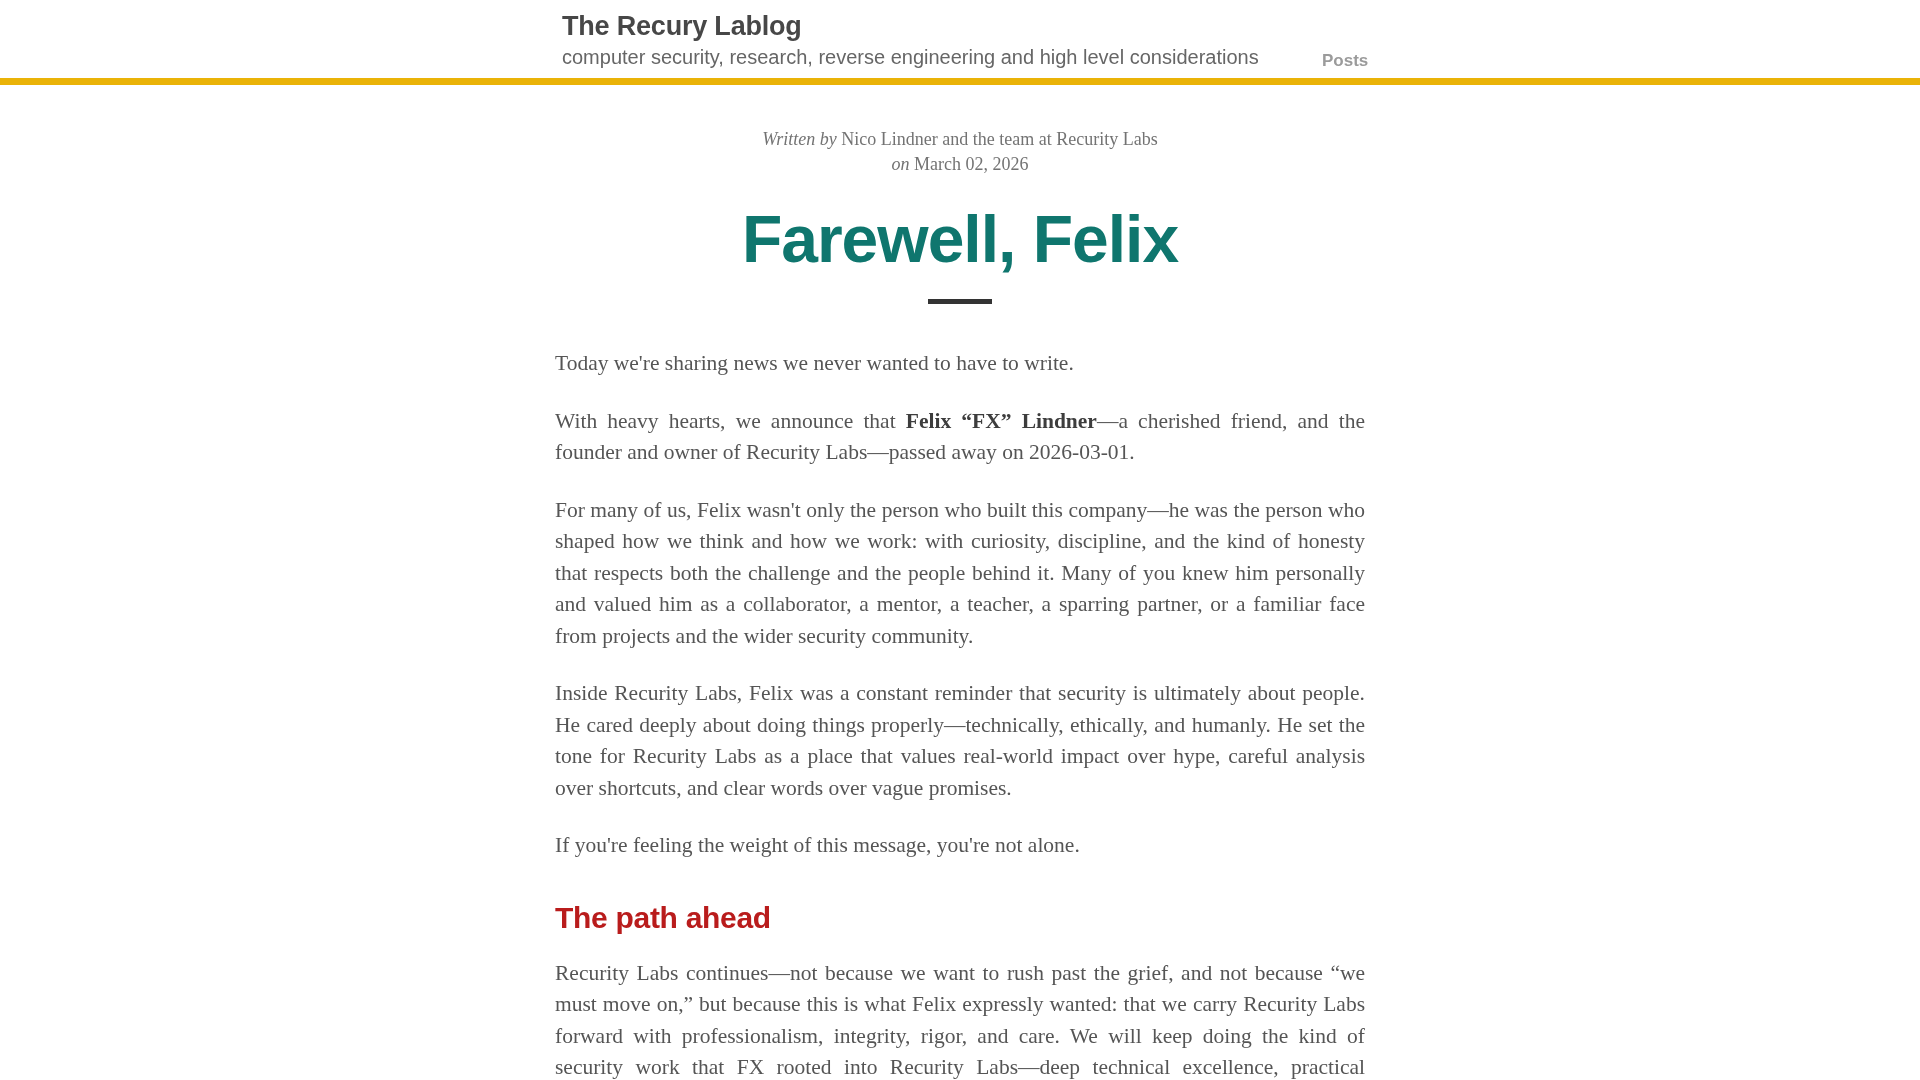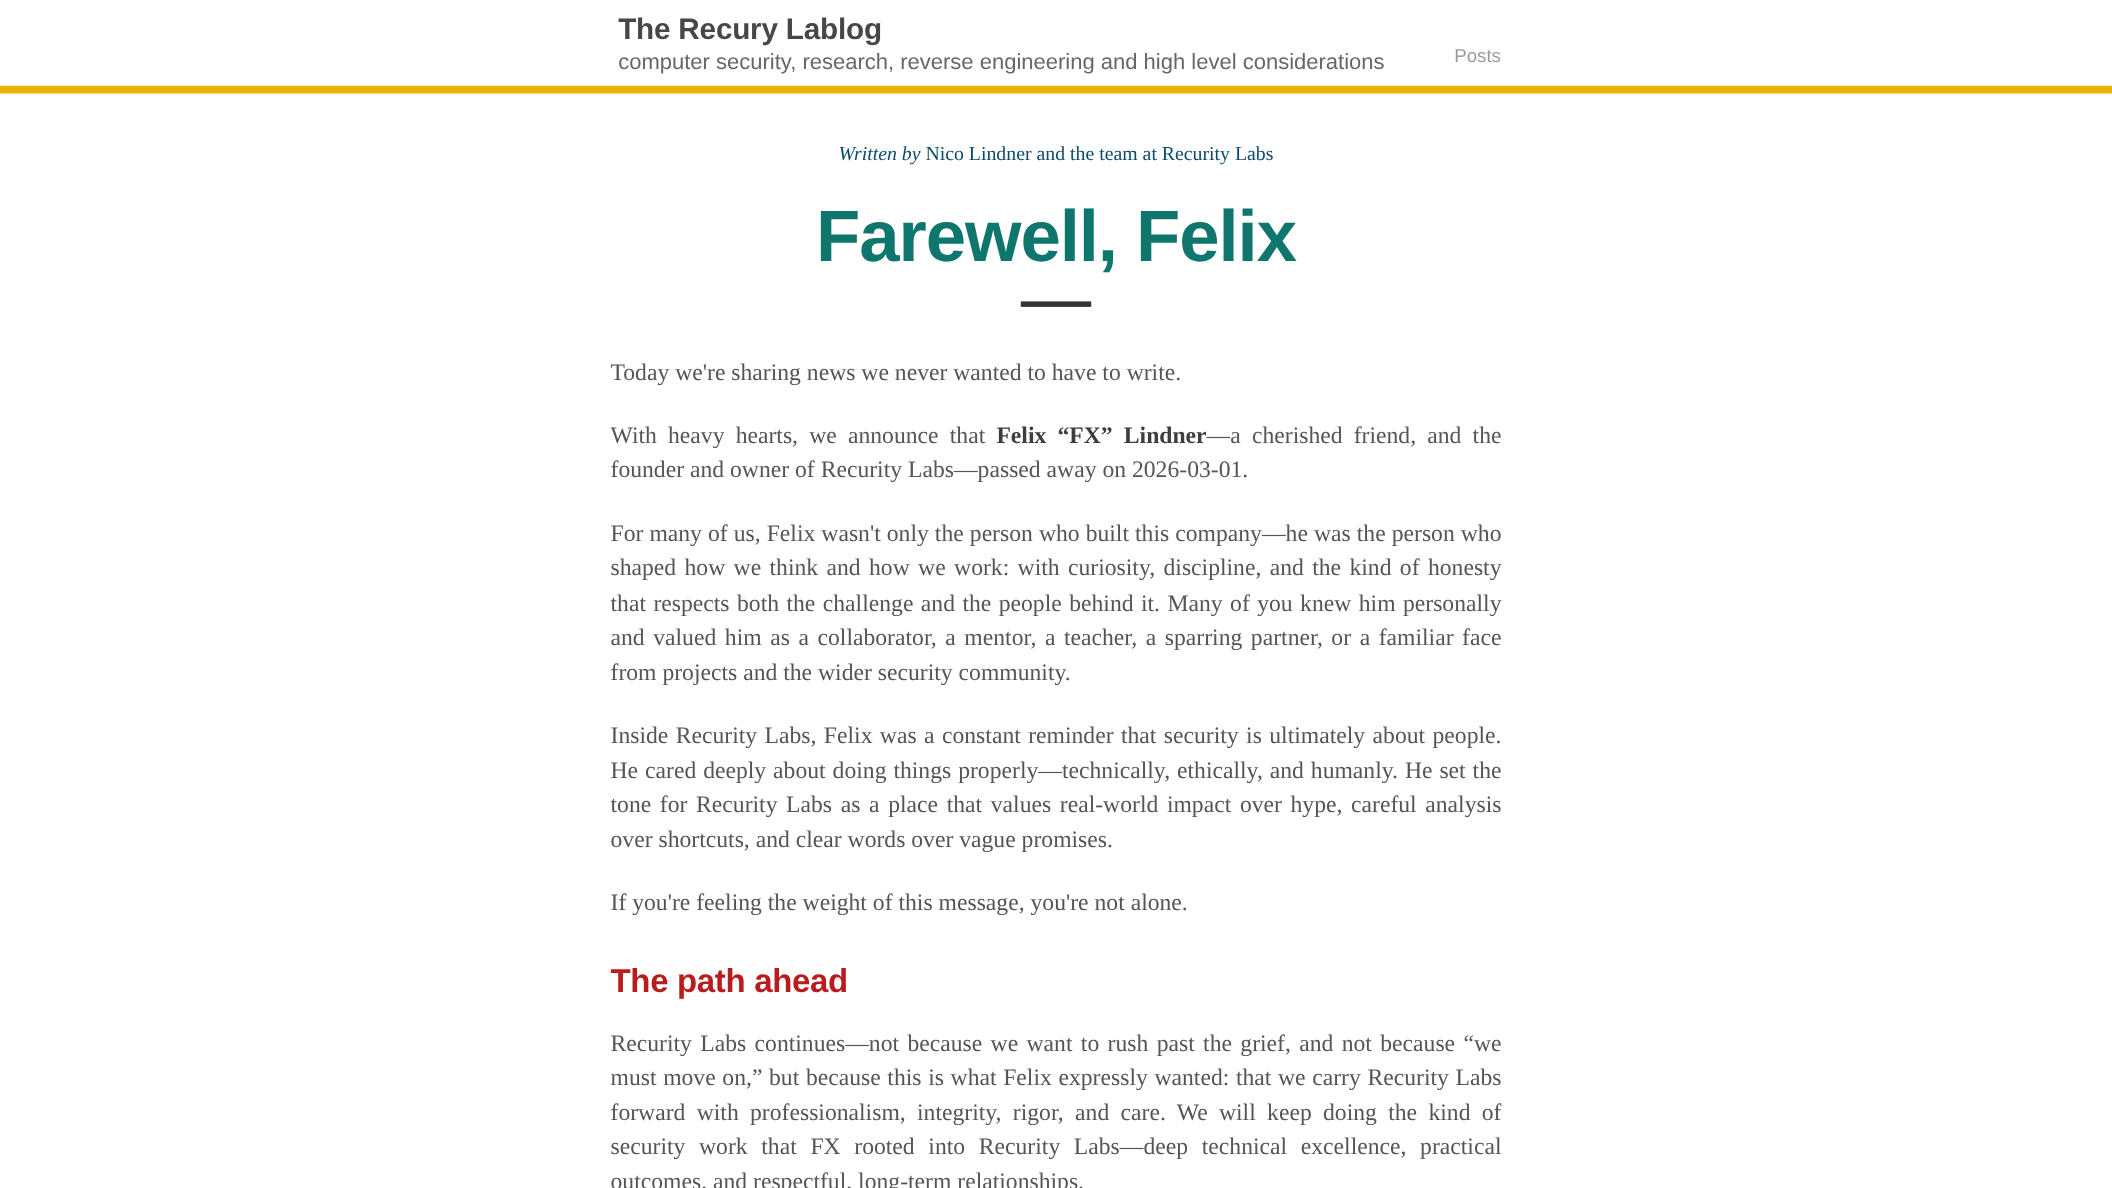--- a/index.html
+++ b/index.html
@@ -50,21 +50,22 @@
     font-family: Liberation Sans, sans-serif;
     font-size: 20px;
     line-height: 26px;
     color: #666666;
     margin: 2px 0 12px 0;
     white-space: nowrap;
   }
   .site-nav {
     position: absolute;
     left: 1322px;
-    top: 41px;
+    top: 51px;
+    font-weight: bold;
   }
   .nav-link {
     font-family: "Liberation Sans", "DejaVu Sans", sans-serif;
     font-size: 17px;
     line-height: 20px;
     color: #9b9b9b;
     text-decoration: none;
   }
 
   
@@ -74,21 +75,21 @@
   .article {
     width: 810px;
     margin: 0 auto;
     padding-top: 42px;
   }
   .byline {
     text-align: center;
     font-family: "Liberation Serif", "DejaVu Serif", serif;
     font-size: 18px;
     line-height: 25px;
-    color: #0c4a6e;
+    color: #737373;
     margin: 0;
   }
   .byline .it { font-style: italic; }
   .byline-line { display: block; }
 
   .post-title {
     font-family: "Liberation Sans Narrow", "Liberation Sans", "DejaVu Sans", sans-serif;
     font-weight: bold;
     font-size: 66px;
     line-height: 76px;
@@ -144,20 +145,21 @@
       <a class="nav-link" href="#">Posts</a>
     </nav>
   </div>
 </header>
 
 <main class="page">
   <article class="article">
 
     <div class="byline">
       <span class="byline-line"><span class="it">Written by</span> <span>Nico Lindner and the team at Recurity Labs</span></span>
+      <span class="byline-line"><span class="it">on</span> <span>March 02, 2026</span></span>
     </div>
 
     <h1 class="post-title">Farewell, Felix</h1>
 
     <div class="title-rule"></div>
 
     <div class="post-body">
 
       <p>Today we're sharing news we never wanted to have to write.</p>
 

